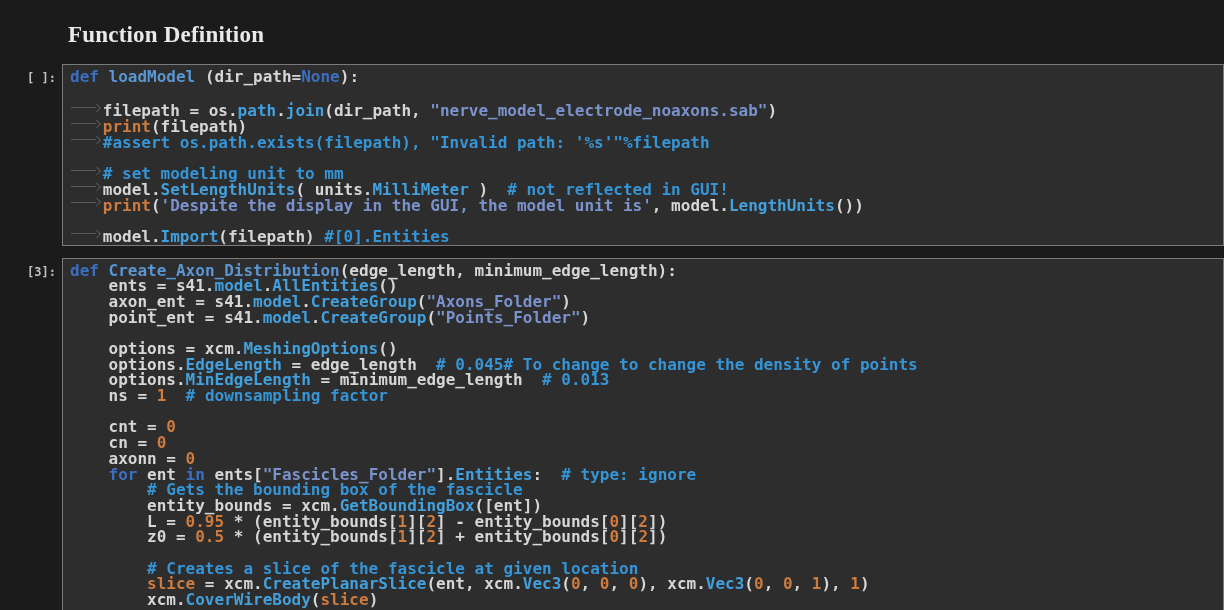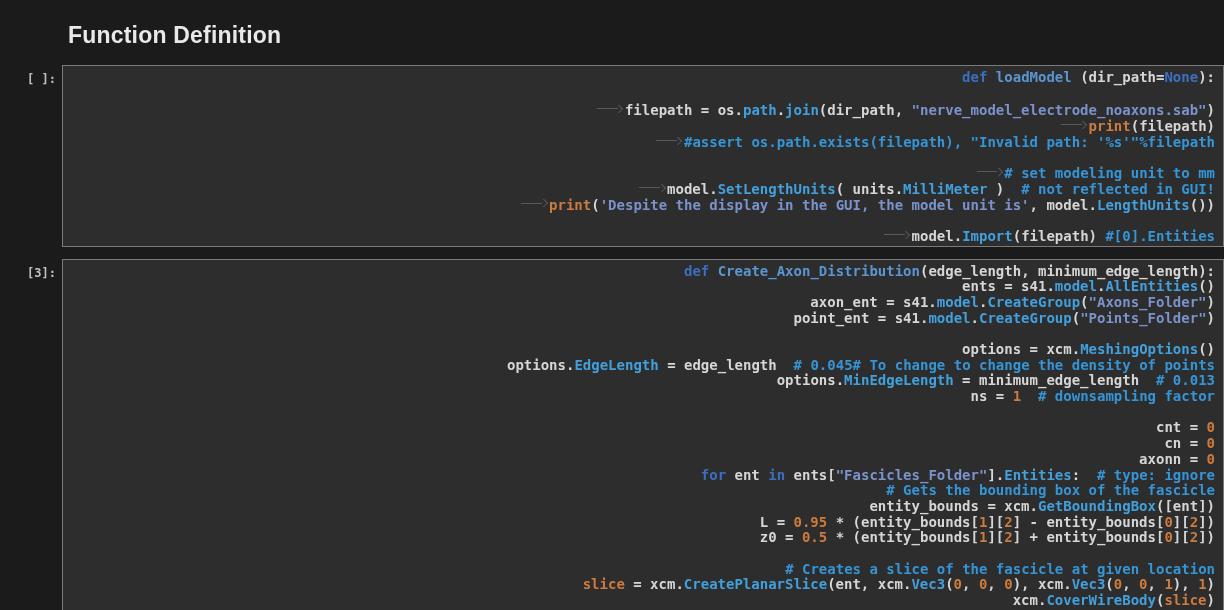--- a/index.html
+++ b/index.html
@@ -12,21 +12,21 @@
   }
   .page { width: 1224px; height: 610px; position: relative; }
 
   .title {
     margin: 0;
     padding: 22px 0 0 68px;
     font-size: 23px;
     font-weight: 700;
     letter-spacing: 0.2px;
     color: #e9e9e9;
-    font-family: Liberation Sans, sans-serif;
+    font-family: Liberation Serif, serif;
   }
 
   #cells { margin-top: 16px; }
 
   .cell { position: relative; margin-bottom: 12px; }
 
   .prompt {
     position: absolute;
     left: 0; top: 7px;
     width: 56px;
@@ -41,26 +41,25 @@
     margin-left: 62px;
     background: var(--cell_bg, #2d2d2d);
     border: 1px solid var(--cell_border, #787878);
     padding: 4px 8px 3px 7px;
     min-height: 20px;
   }
 
   pre.code {
     margin: 0;
     font-family: "DejaVu Sans Mono", monospace;
-    font-size: 14px;
+    font-size: 16px;
     font-weight: 700;
     line-height: 15.7px;
     color: var(--code_color, #d6d6d6);
     white-space: pre;
-    text-align: right;
   }
   .line { height: 15.7px; white-space: pre; }
 
   .t-pl  { color: var(--code_color, #d6d6d6); }
   .t-kw  { color: var(--keyword, #3c6fc2); }
   .t-fn  { color: var(--function, #5b96d2); }
   .t-mth { color: var(--method, #42a0dd); }
   .t-str { color: var(--string, #7b93cd); }
   .t-cmt { color: var(--comment, #3595d6); }
   .t-num { color: var(--number, #ce7b3e); }

